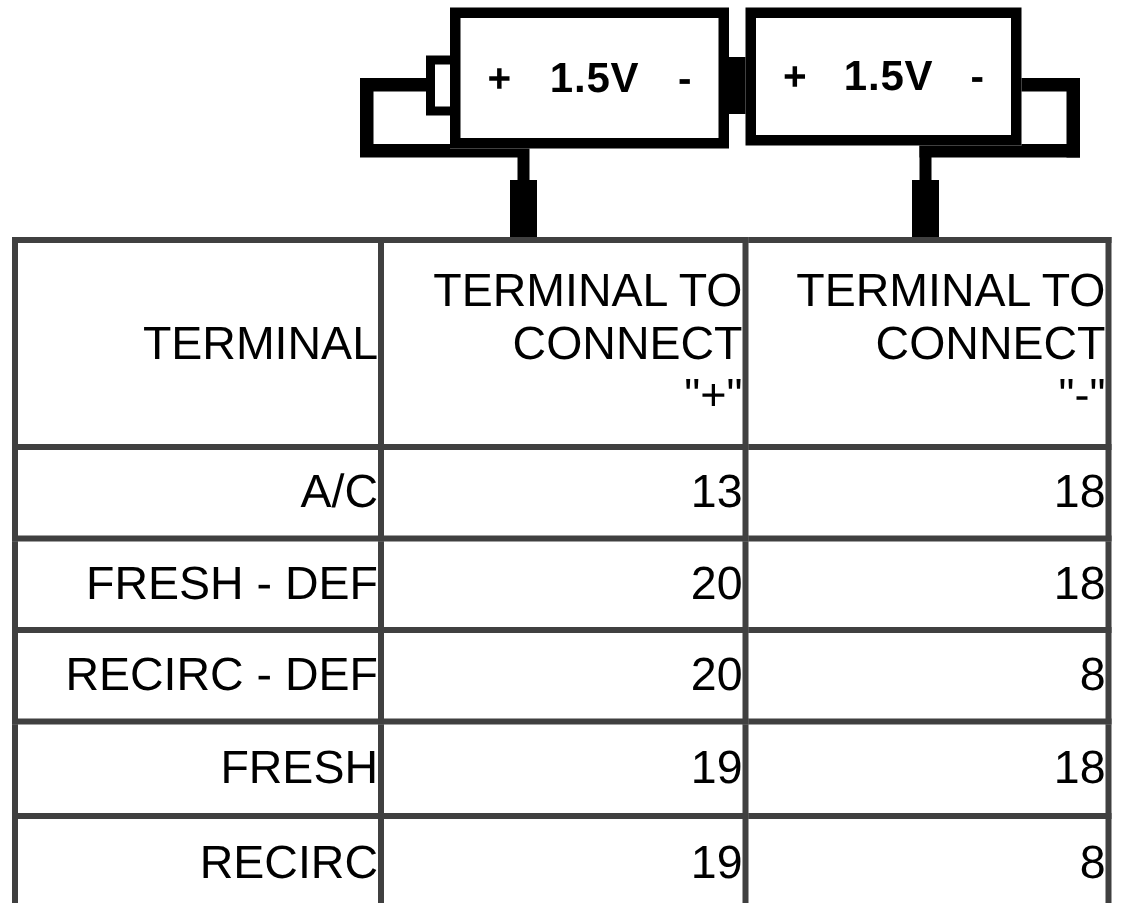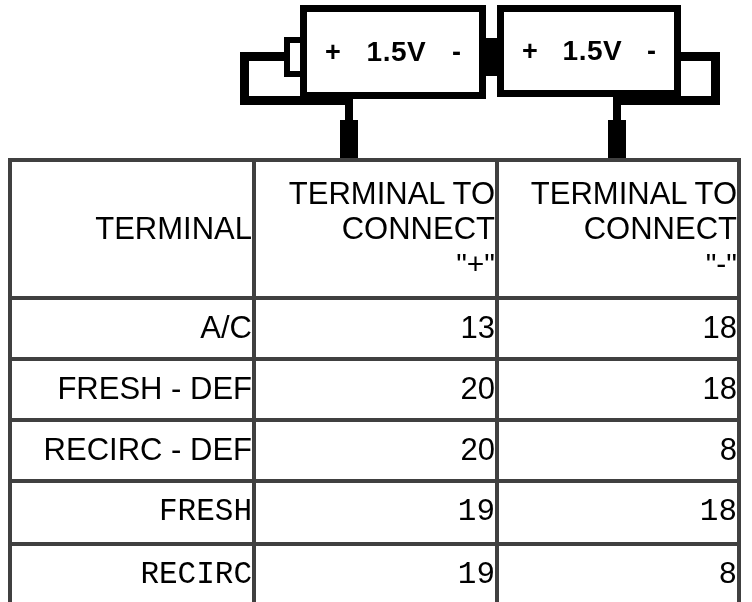--- a/index.html
+++ b/index.html
@@ -85,21 +85,21 @@
     line-height: 1.12;
     color: #000000;
     white-space: nowrap;
   }
   #spec-table .col-ind { width: 240px; }
   #spec-table .col-plus { width: 239px; }
   #spec-table .col-minus { width: 238px; }
 
   #spec-table tr.header-row td { height: 134px; }
   #spec-table tr.data-row td { height: 57px; }
-  #spec-table tr.data-row.tall td { height: 59px; font-family: Liberation Mono, monospace; }
+  #spec-table tr.data-row.tall td { height: 59px; }
 
   .hdr-line { display: block; }
   .hdr-sign {
     display: block;
     font-size: 30px;
     margin-top: 1px;
   }
 </style>
 </head>
 <body>

